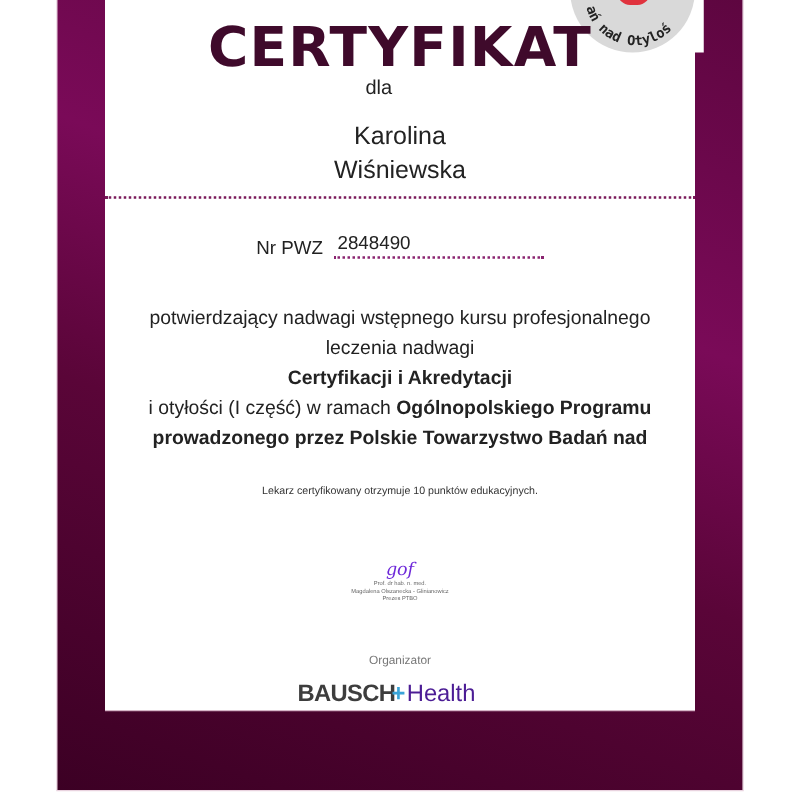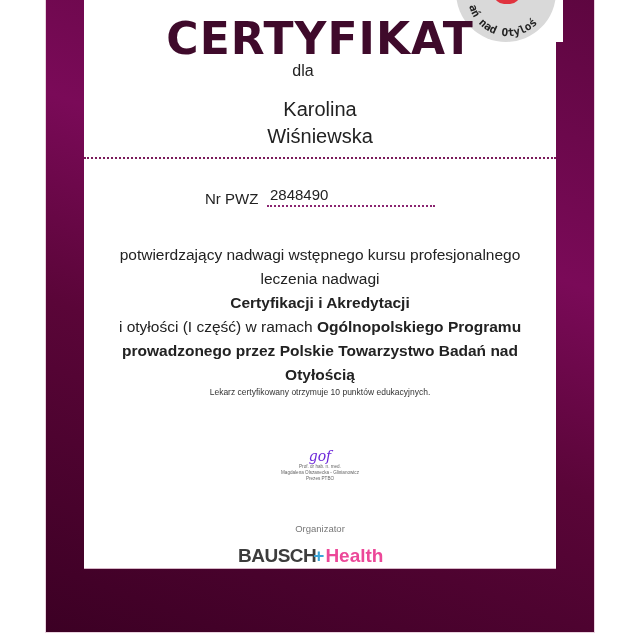--- a/index.html
+++ b/index.html
@@ -73,21 +73,21 @@
     .organizer {
       position: absolute; left: 84px; width: 472px; top: 523px; text-align: center;
       font-size: 9.5px; color: #777;
     }
     .logo {
       position: absolute; left: 238px; top: 544px; height: 24px; white-space: nowrap;
       font-size: 19px; line-height: 24px;
     }
     .logo-bausch { font-weight: bold; color: #3d3d3d; letter-spacing: -0.5px; }
     .logo-plus { color: #3aa4d8; font-weight: bold; margin-left: -3px; margin-right: 1px; }
-    .logo-health { color: #ec4899; font-weight: bold; }
+    .logo-health { color: #4c1d95; }
   </style>
 </head>
 <body>
 
 <div class="frame"></div>
 <div class="frame-top-notch"></div>
 <div class="paper"></div>
 
 <div class="seal">
   <div class="seal-red"></div>
@@ -113,21 +113,20 @@
 <div class="pwz">Nr PWZ</div>
 <div class="pwz-value">2848490</div>
 <div class="pwz-line"></div>
 
 <div class="body-text">
   <div>potwierdzający nadwagi wstępnego kursu profesjonalnego</div>
   <div>leczenia nadwagi</div>
   <div><b>Certyfikacji i Akredytacji</b></div>
   <div><span>i otyłości (I część) w ramach </span><b>Ogólnopolskiego Programu</b></div>
   <div><b>prowadzonego przez Polskie Towarzystwo Badań nad</b></div>
-  <div><b>Otyłością</b></div>
 </div>
 
 <div class="note">Lekarz certyfikowany otrzymuje 10 punktów edukacyjnych.</div>
 
 <div class="signature">
   <div class="sig-mark">gof</div>
   <div class="sig-line">Prof. dr hab. n. med.</div>
   <div class="sig-line">Magdalena Olszanecka - Glinianowicz</div>
   <div class="sig-line">Prezes PTBO</div>
 </div>

